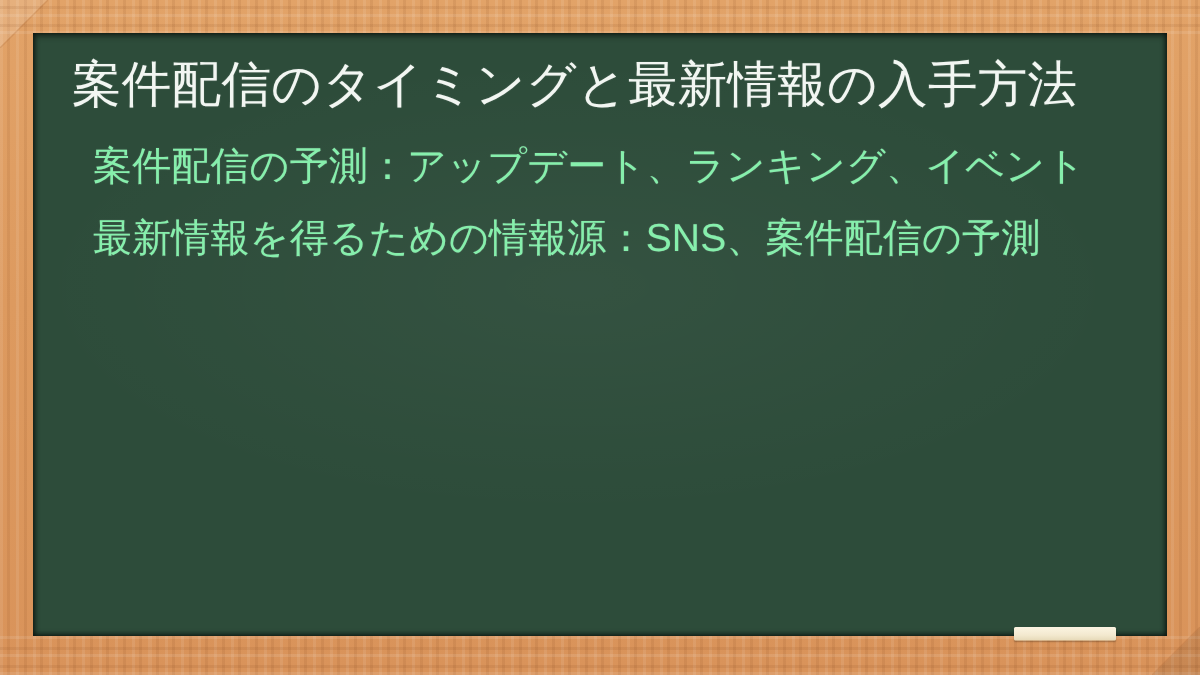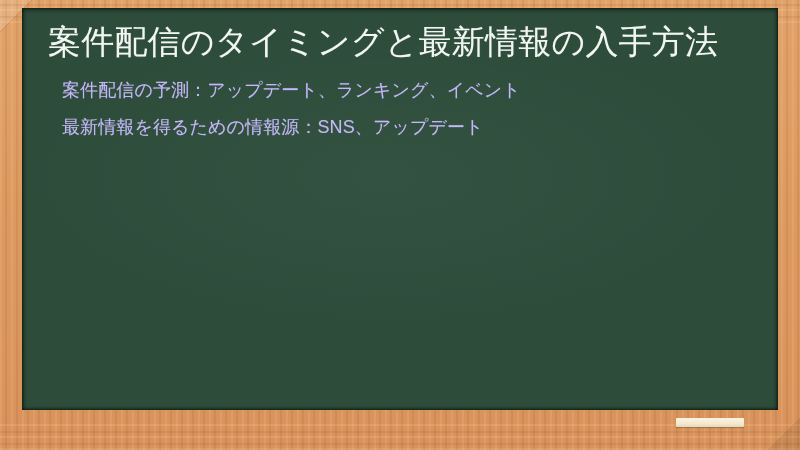--- a/index.html
+++ b/index.html
@@ -78,21 +78,21 @@
         rgba(0,0,0,0.00) 12px
       );
   }
   .rail-top { top: 0; }
   .rail-bottom { bottom: 0; height: 26px; }
 
   
   .board {
     position: absolute;
     left: 22px;
-    top: 8px;
+    top: 22px;
     width: 756px;
     height: 402px;
     background: #2d4c3a;
     box-shadow:
       inset 0 2px 4px rgba(0,0,0,0.45),
       inset 0 -2px 3px rgba(0,0,0,0.30),
       inset 2px 0 3px rgba(0,0,0,0.30),
       inset -2px 0 3px rgba(0,0,0,0.30);
     overflow: hidden;
   }
@@ -125,22 +125,22 @@
     text-shadow: 0 0 1px rgba(255,255,255,0.25);
     white-space: pre-wrap;
   }
 
   .bullet-list {
     list-style: none;
     margin: 0;
     padding: 0 0 0 14px;
   }
   .bullet-item {
-    color: #c4b5fd;
-    font-size: 18px;
+    color: #86efac;
+    font-size: 26px;
     line-height: 1.4;
     font-weight: 400;
     letter-spacing: 0.1px;
     margin-bottom: 12px;
     text-shadow: 0 0 1px rgba(255,255,255,0.22);
     white-space: pre-wrap;
   }
   .bullet-item:last-child { margin-bottom: 0; }
 
   
@@ -166,21 +166,21 @@
     <div class="rail-bottom"></div>
   </div>
 
   <div class="board">
     <div class="board-inner">
 
       <h1 class="board-title">案件配信のタイミングと最新情報の入手方法</h1>
 
       <ul class="bullet-list">
         <li class="bullet-item">案件配信の予測：アップデート、ランキング、イベント</li>
-        <li class="bullet-item">最新情報を得るための情報源：SNS、アップデート</li>
+        <li class="bullet-item">最新情報を得るための情報源：SNS、案件配信の予測</li>
       </ul>
 
     </div>
   </div>
 
   <div class="chalk-stick"></div>
 
 </div>
 
 </body></html>

